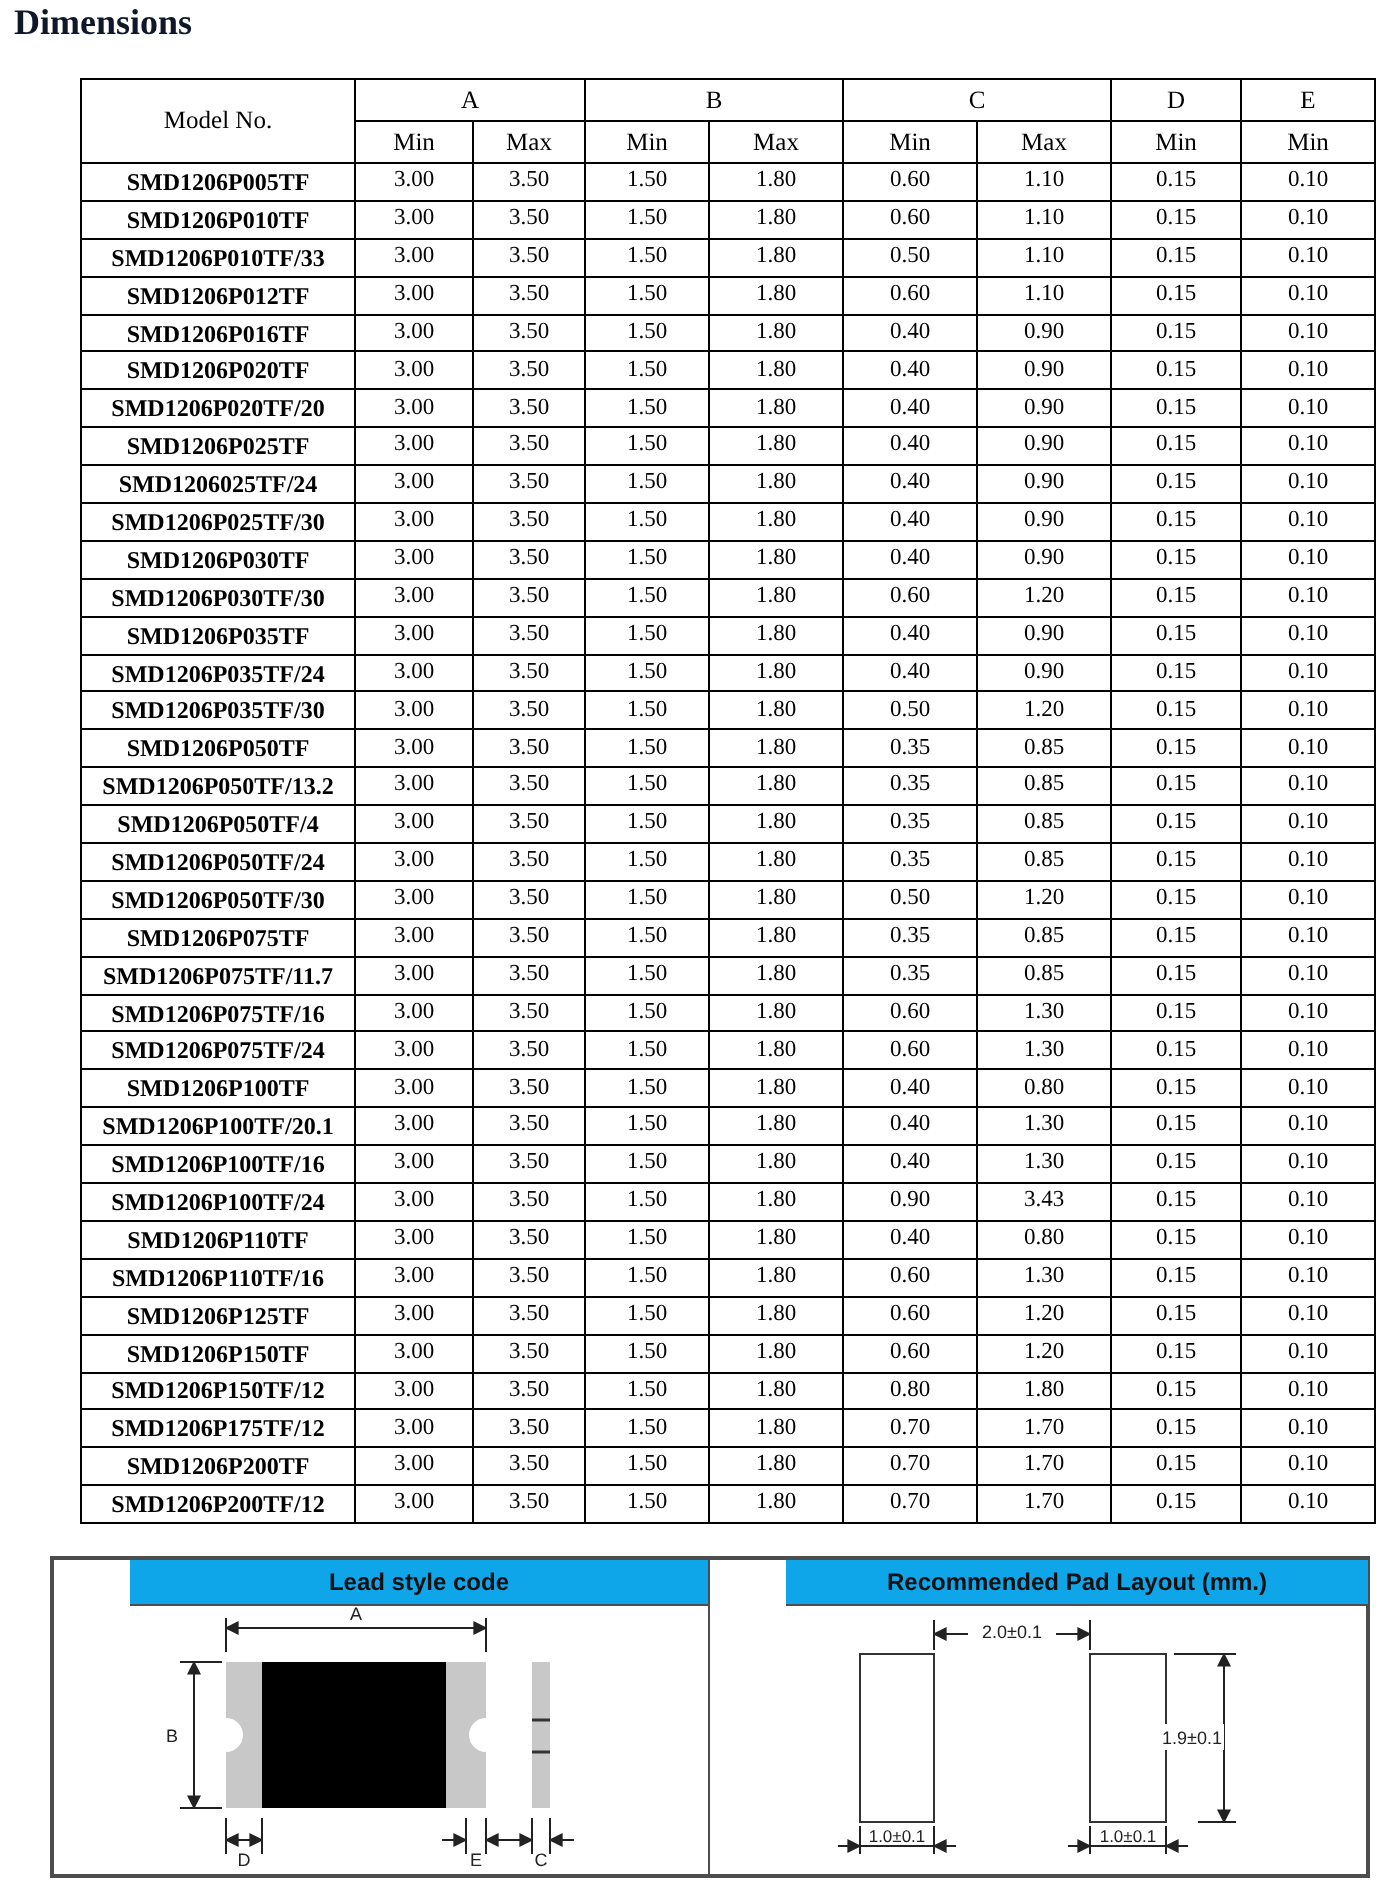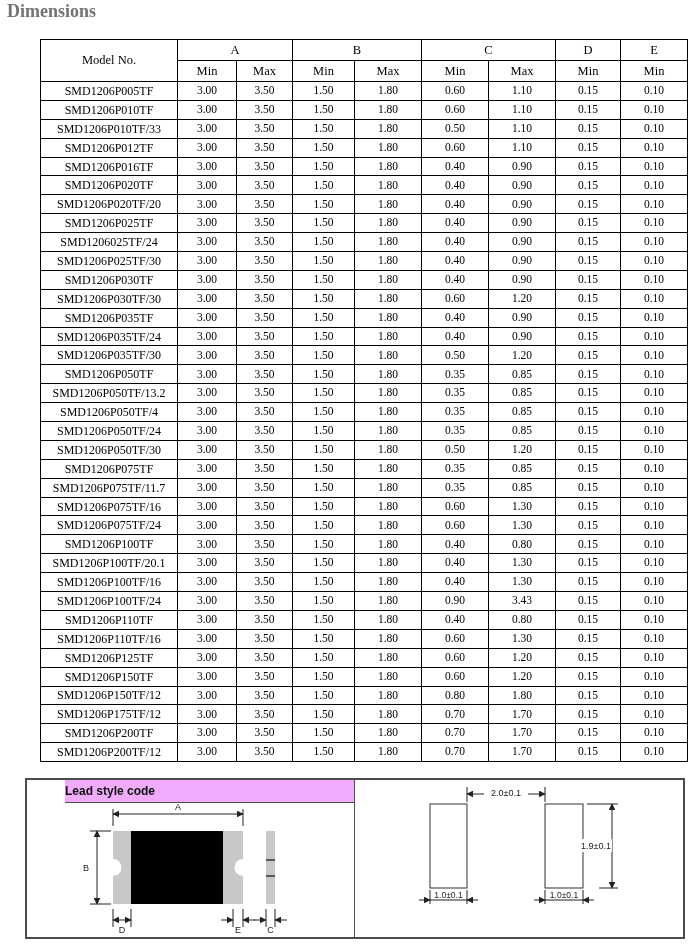--- a/index.html
+++ b/index.html
@@ -3,48 +3,48 @@
 <meta charset="utf-8">
 <style>
   html,body{margin:0;padding:0;}
   body{
     width:692px;height:945px;position:relative;background:#ffffff;
     font-family:"Liberation Serif", serif;color:#000;
   }
   .page-title{
     position:absolute;left:7px;top:1px;
     font-family:"Liberation Serif", serif;
-    font-size:18px;font-weight:bold;color:#737373;letter-spacing:0px;
+    font-size:18px;font-weight:bold;color:#0f172a;letter-spacing:0px;
   }
   table.dims{
     position:absolute;left:40px;top:39px;width:647px;
     border-collapse:collapse;table-layout:fixed;
   }
   table.dims th, table.dims td{
     border:1px solid #000;text-align:center;vertical-align:middle;
     padding:0;font-weight:normal;
     font-family:"Liberation Serif", serif;
     font-size:11.5px;line-height:1;white-space:nowrap;overflow:hidden;
   }
   table.dims thead tr{height:21px;}
   table.dims thead th{font-size:12.5px;}
   table.dims tbody tr{height:18.9px;}
-  table.dims td:first-child{font-size:12px;}
+  table.dims td:first-child{font-size:12px;font-weight:bold;}
   .bottom-box{
     position:absolute;left:25px;top:778px;width:660px;height:161px;
     border:2px solid #4d4d4d;box-sizing:border-box;display:flex;
     font-family:"Liberation Sans", sans-serif;
   }
   .panel{position:relative;height:100%;box-sizing:border-box;}
   .panel-left{width:328px;border-right:1px solid #4d4d4d;}
   .panel-right{flex:1;}
   .panel-header{
-    height:22px;line-height:22px;text-align:left;
+    height:22px;line-height:22px;text-align:center;
     font-weight:bold;font-size:12px;color:#111;
-    border-bottom:1px solid #4d4d4d;background:#f0abfc;margin-left:38px;
+    border-bottom:1px solid #4d4d4d;background:#0ea5e9;margin-left:38px;
   }
   .panel-content{position:relative;width:100%;height:135px;}
   svg text{
     font-family:"Liberation Sans", sans-serif;fill:#222;
   }
 </style>
 </head>
 <body>
 
 <div class="page-title">Dimensions</div>
@@ -527,20 +527,21 @@
         <line x1="239" y1="110" x2="239" y2="128" stroke="#222" stroke-width="1"></line>
         <line x1="248" y1="110" x2="248" y2="128" stroke="#222" stroke-width="1"></line>
         <line x1="227" y1="121" x2="239" y2="121" stroke="#222" stroke-width="1" marker-end="url(#arr)"></line>
         <line x1="260" y1="121" x2="248" y2="121" stroke="#222" stroke-width="1" marker-end="url(#arr)"></line>
         <text x="243.5" y="134" font-size="9" text-anchor="middle">C</text>
       </svg>
     </div>
   </div>
 
   <div class="panel panel-right">
+    <div class="panel-header">Recommended Pad Layout (mm.)</div>
     <div class="panel-content">
       <svg width="329" height="135" viewBox="0 4 329 135">
         <defs>
           <marker id="arr2" viewBox="0 0 10 10" refX="9" refY="5" markerWidth="7" markerHeight="7" orient="auto-start-reverse">
             <path d="M0,0 L10,5 L0,10 z" fill="#222"></path>
           </marker>
         </defs>
 
         <rect x="75" y="28" width="37" height="84" fill="#fff" stroke="#333" stroke-width="1"></rect>
         <rect x="190" y="28" width="38" height="84" fill="#fff" stroke="#333" stroke-width="1"></rect>

